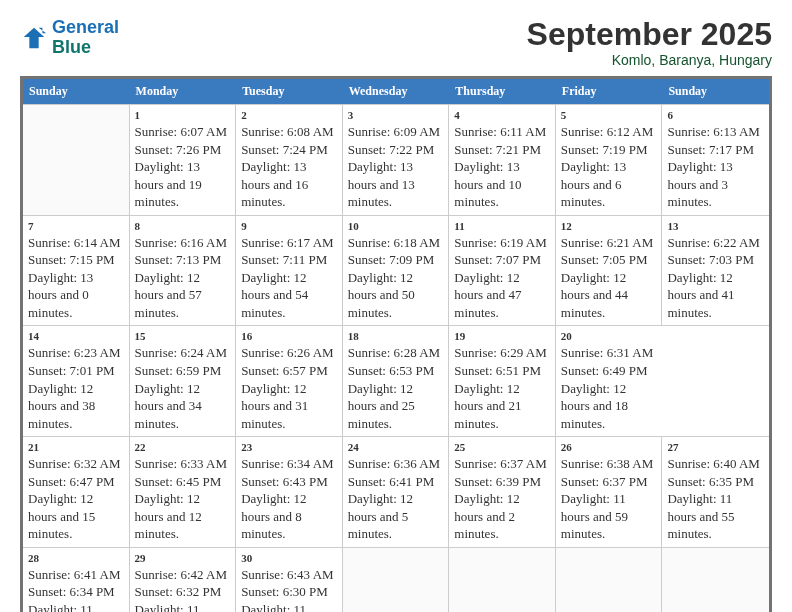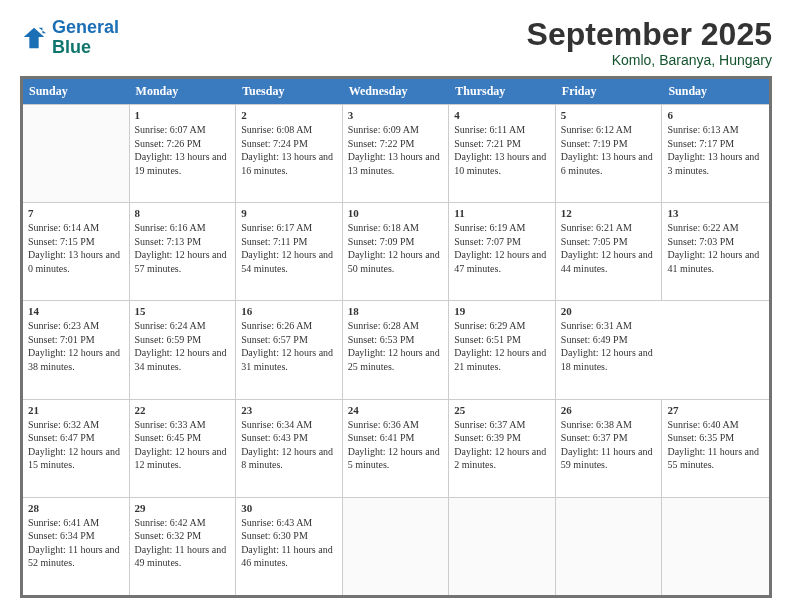--- a/index.html
+++ b/index.html
@@ -97,21 +97,21 @@
     .cal-cell:last-child {
       border-right: none;
     }
     .day-number {
       font-weight: bold;
       font-size: 11px;
       margin-bottom: 2px;
       display: block;
     }
     .cell-info {
-      font-size: 10px;
+      font-size: 13px;
       color: #333;
       line-height: 1.35;
     }
     .cell-empty {
       background: #fafafa;
     }
   </style>
 </head>
 <body>
 

